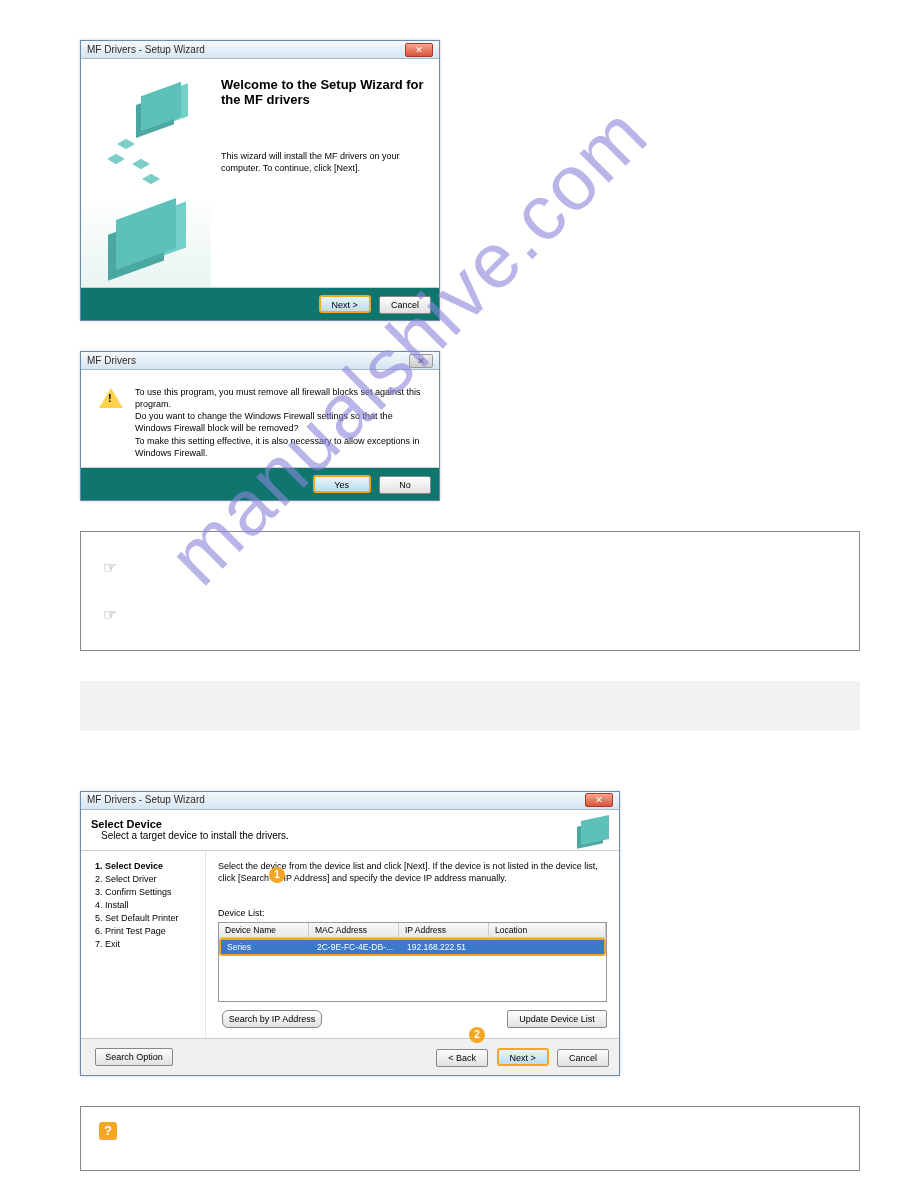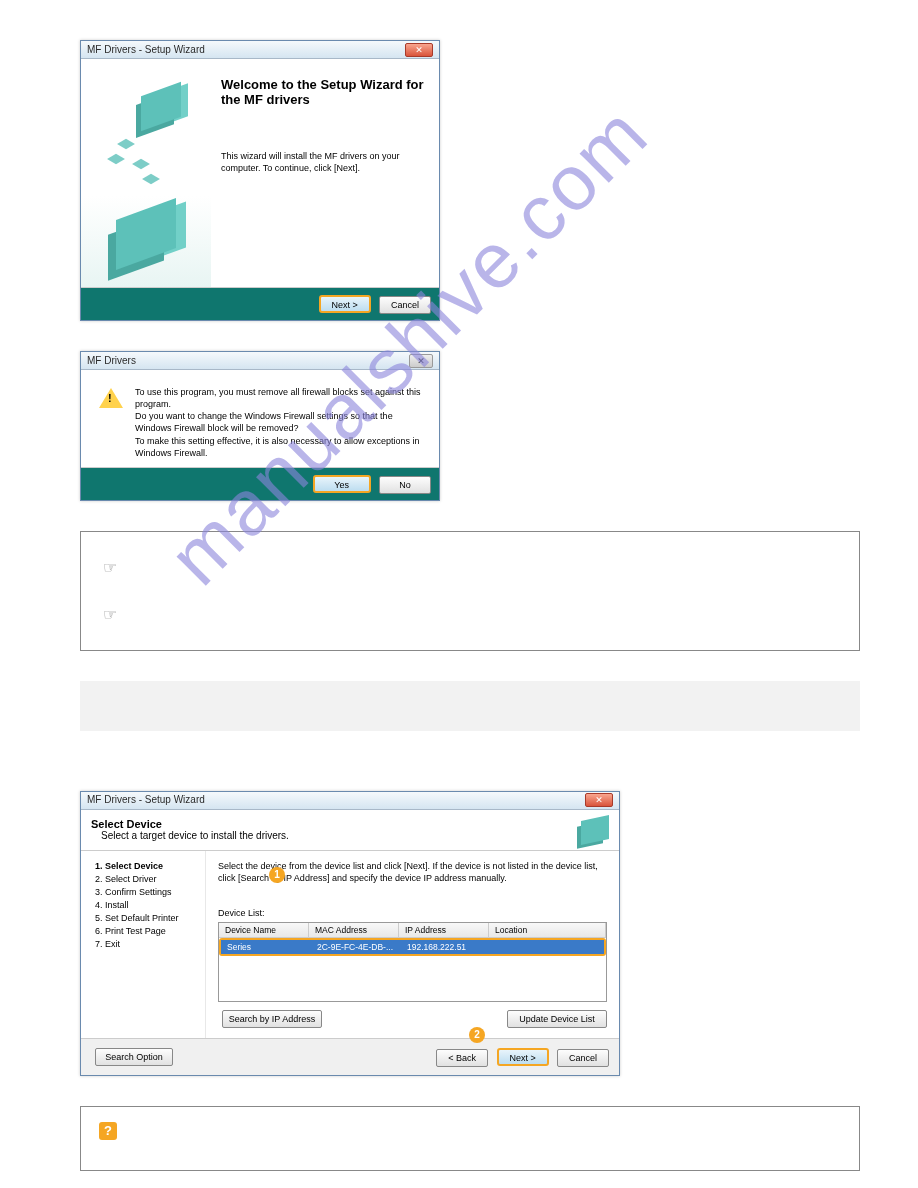--- a/index.html
+++ b/index.html
@@ -426,21 +426,21 @@
           <div class="dev-row-border">
             <div class="dev-row">
               <span class="col1">Series</span>
               <span class="col2">2C-9E-FC-4E-DB-...</span>
               <span class="col3">192.168.222.51</span>
               <span class="col4"></span>
             </div>
           </div>
         </div>
         <div class="d3-bottom">
-          <span class="btn" style="min-width:100px;">Search by IP Address</span>
+          <span class="btn" style="min-width:100px;border-radius:6px;">Search by IP Address</span>
           <span class="btn" style="min-width:100px;">Update Device List</span>
         </div>
       </div>
     </div>
     <div class="d3-footer">
       <span class="btn" style="min-width:78px;">Search Option</span>
       <div>
         <span class="btn">&lt; Back</span>
         <span class="btn btn-hl">Next &gt;</span>
         <span class="btn">Cancel</span>

